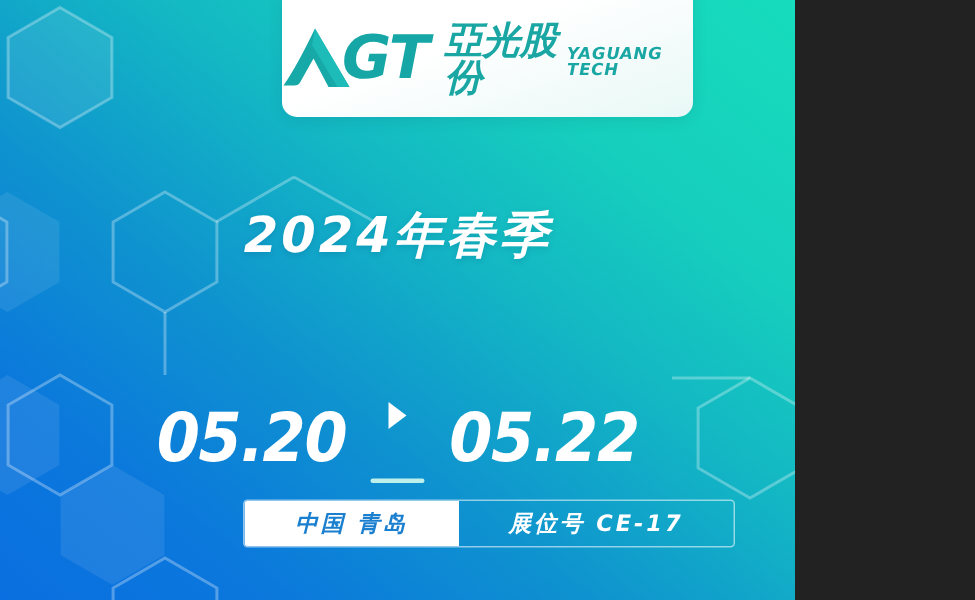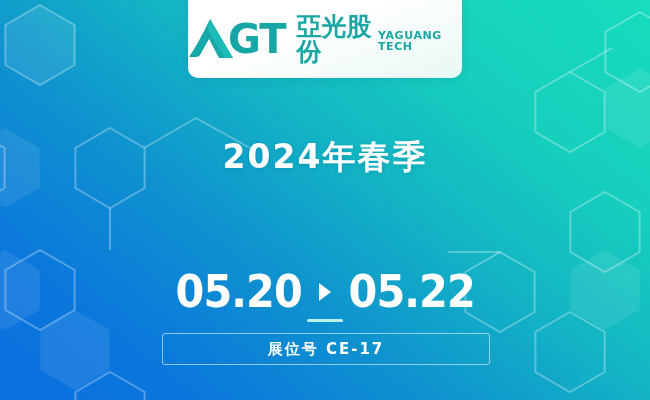--- a/index.html
+++ b/index.html
@@ -2,32 +2,33 @@
 <html><head>
 <meta charset="utf-8">
 <style>
   html, body {
     margin: 0;
     padding: 0;
     background: #222;
   }
   #banner {
     position: relative;
-    width: 650px;
+    width: 530px;
     height: 400px;
     overflow: hidden;
     font-family: "Liberation Sans", "DejaVu Sans", sans-serif;
     
     background: linear-gradient(38deg,
         #0a6fe0 0%,
         #0b78dc 18%,
         #0f93cf 38%,
         #13b6c4 58%,
         #16cfbd 76%,
         #17dcbd 100%);
+    font-style: italic;
   }
 
   
   .hex-layer {
     position: absolute;
     inset: 0;
     pointer-events: none;
   }
   .hex-layer svg { display: block; width: 650px; height: 400px; }
 
@@ -128,23 +129,23 @@
     line-height: 16px;
     font-family: "DejaVu Sans", sans-serif;
   }
 
   
   .date-row {
     position: absolute;
     left: 0; right: 0;
     top: 268px;
     display: flex;
-    align-items: center;
-    justify-content: center;
-    gap: 11px;
+    align-items: flex-start;
+    justify-content: center;
+    gap: 22px;
     color: #ffffff;
   }
   .date-part {
     font-size: 45px;
     font-weight: bold;
     letter-spacing: -1px;
     line-height: 48px;
     transform: scaleX(0.92);
     font-family: "DejaVu Sans", sans-serif;
   }
@@ -265,16 +266,17 @@
 
 
   <div class="date-row">
     <span class="date-part">05.20</span>
     <span class="date-arrow"></span>
     <span class="date-part">05.22</span>
   </div>
   <div class="date-rule"></div>
 
   <div class="info-bar">
+    <div class="info-left">中国 青岛</div>
     <div class="info-right">展位号 CE-17</div>
   </div>
 
 </div>
 
 </body></html>

